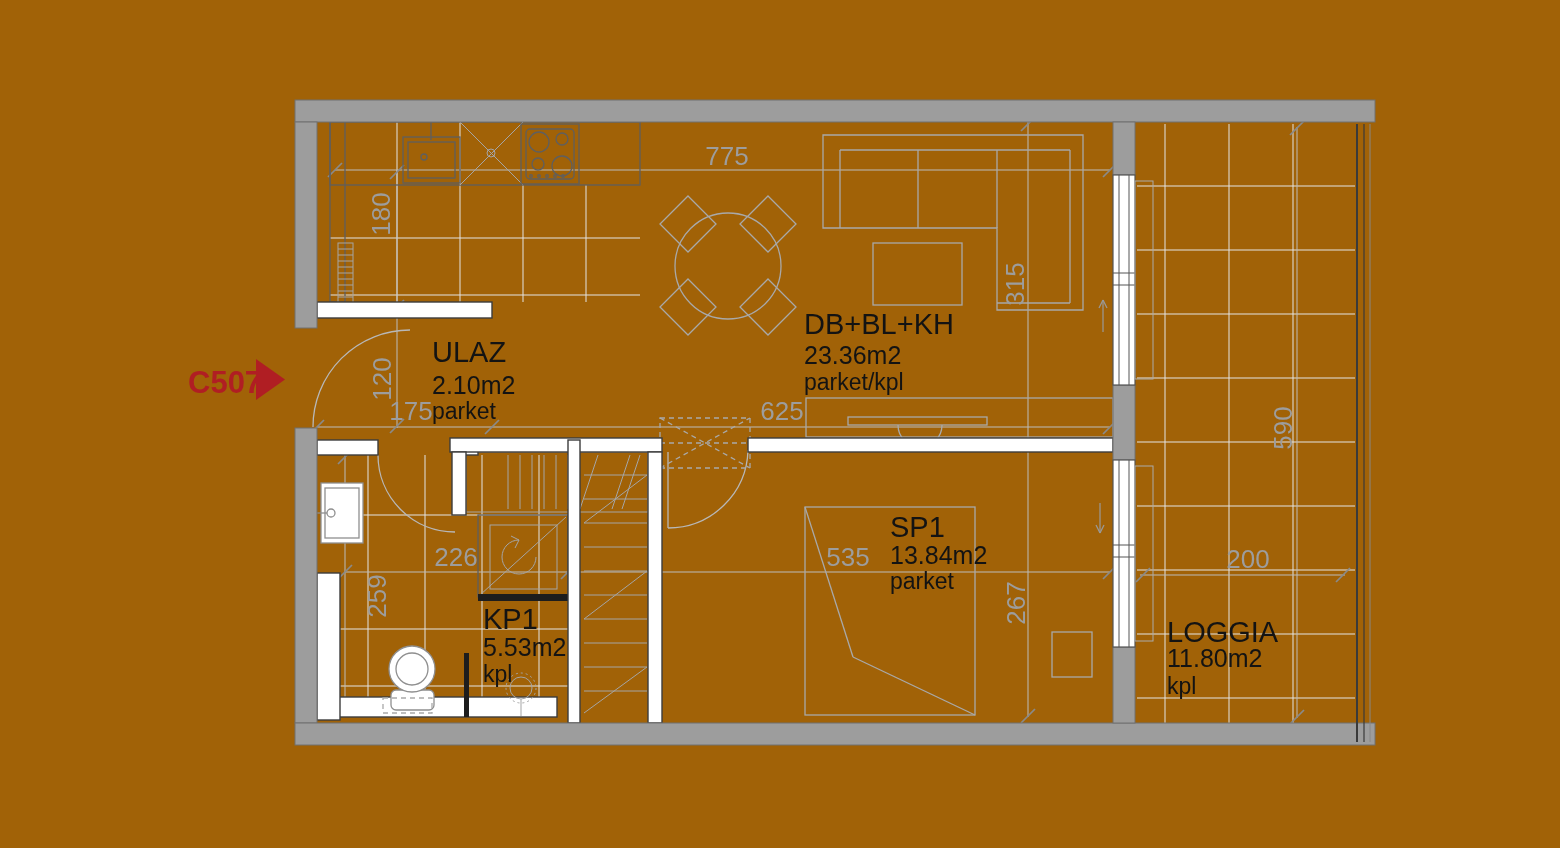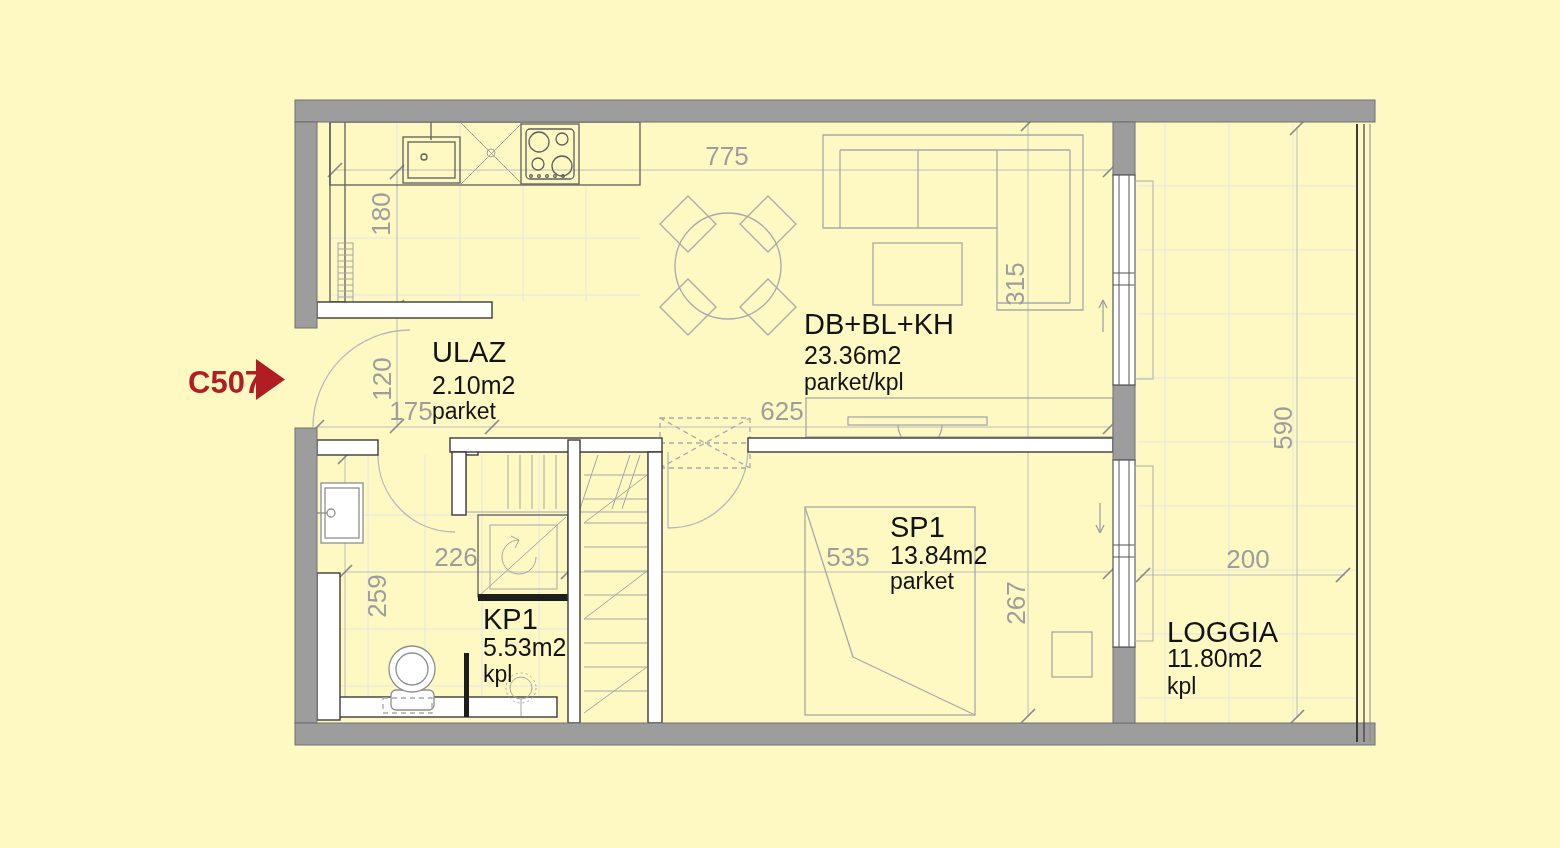--- a/index.html
+++ b/index.html
@@ -1,16 +1,16 @@
 <!DOCTYPE html>
 <html><head>
 <meta charset="utf-8">
 <style>
   html,body{margin:0;padding:0;background:#fff;}
-  .stage{width:1560px;height:848px;position:relative;background:#fef9c3;overflow:hidden;}
+  .stage{width:1560px;height:848px;position:relative;background:#a16207;overflow:hidden;}
   svg{display:block;}
   text{font-family:"Liberation Sans","DejaVu Sans",sans-serif;}
   .wall{fill:#9d9d9d;stroke:#707070;stroke-width:1;}
   .part{fill:#ffffff;stroke:#3c3c3c;stroke-width:1.4;}
   .grid{stroke:#e4e4e4;stroke-width:1;fill:none;}
   .furn{fill:none;stroke:#a9a9a9;stroke-width:1.3;}
   .fixt{fill:#ffffff;stroke:#8f8f8f;stroke-width:1.3;}
   .kit{fill:none;stroke:#5f5f5f;stroke-width:1.3;}
   .hatch{stroke:#a5a5a5;stroke-width:1;fill:none;}
   .dim{stroke:#bcbcbc;stroke-width:1;fill:none;}

